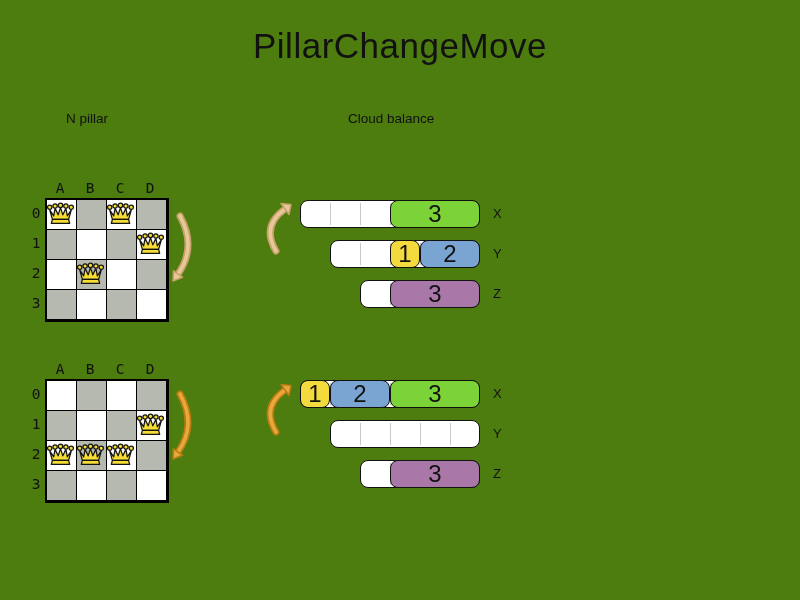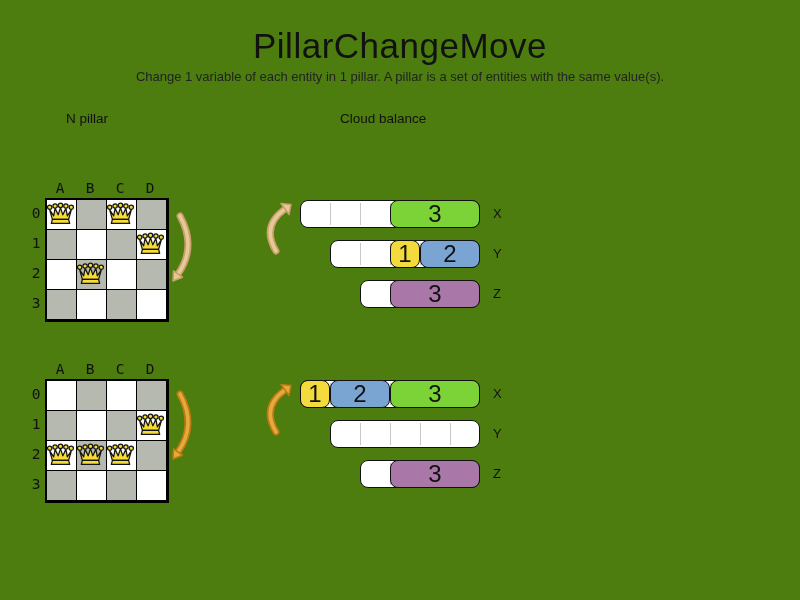--- a/index.html
+++ b/index.html
@@ -5,21 +5,21 @@
   html,body{margin:0;padding:0;background:#fff;}
   body{width:800px;height:600px;overflow:hidden;font-family:"Liberation Sans",sans-serif;}
   .page{position:relative;width:800px;height:600px;background:#4d7c0f;}
 
   .title{position:absolute;left:0;top:26px;width:800px;text-align:center;
          font-size:35px;color:#111;letter-spacing:0.5px;}
   .subtitle{position:absolute;left:0;top:69px;width:800px;text-align:center;
          font-size:13px;color:#222;}
   .section-label{position:absolute;font-size:13.5px;color:#111;}
   .section-label.nq{left:66px;top:111px;}
-  .section-label.cb{left:340px;top:111px;}
+  .section-label.cb{left:348px;top:111px;}
 
   
   .board-wrap{position:absolute;left:29px;top:181px;width:160px;height:145px;}
   .col-label{position:absolute;top:0;width:30px;height:16px;text-align:center;
          font-family:"DejaVu Sans Mono",monospace;font-size:14.5px;color:#111;line-height:15px;}
   .row-label{position:absolute;left:0;width:14px;height:30px;text-align:center;
          font-family:"DejaVu Sans Mono",monospace;font-size:14.5px;color:#111;line-height:30px;}
   .board{position:absolute;left:16px;top:17px;width:120px;height:120px;
          border:2px solid #000;display:grid;grid-template-columns:repeat(4,30px);
          grid-template-rows:repeat(4,30px);}
@@ -50,21 +50,20 @@
   .orange .a-outer{stroke:var(--arr-org-s,#b97c13);}
   .orange .a-inner{stroke:var(--arr-org-f,#e9a83d);}
   .orange .a-head{fill:var(--arr-org-f,#e9a83d);stroke:var(--arr-org-s,#b97c13);}
 </style>
 </head>
 <body>
 
 <div class="page">
 
   <div class="title">PillarChangeMove</div>
-  <div class="subtitle">Change 1 variable of each entity in 1 pillar. A pillar is a set of entities with the same value(s).</div>
 
   <div class="section-label nq">N pillar</div>
   <div class="section-label cb">Cloud balance</div>
 
   <div class="board-wrap" id="board-0">
       <div class="col-label" style="left: 16px;">A</div>
       <div class="col-label" style="left: 46px;">B</div>
       <div class="col-label" style="left: 76px;">C</div>
       <div class="col-label" style="left: 106px;">D</div>
       <div class="row-label" style="top: 17px;">0</div>

